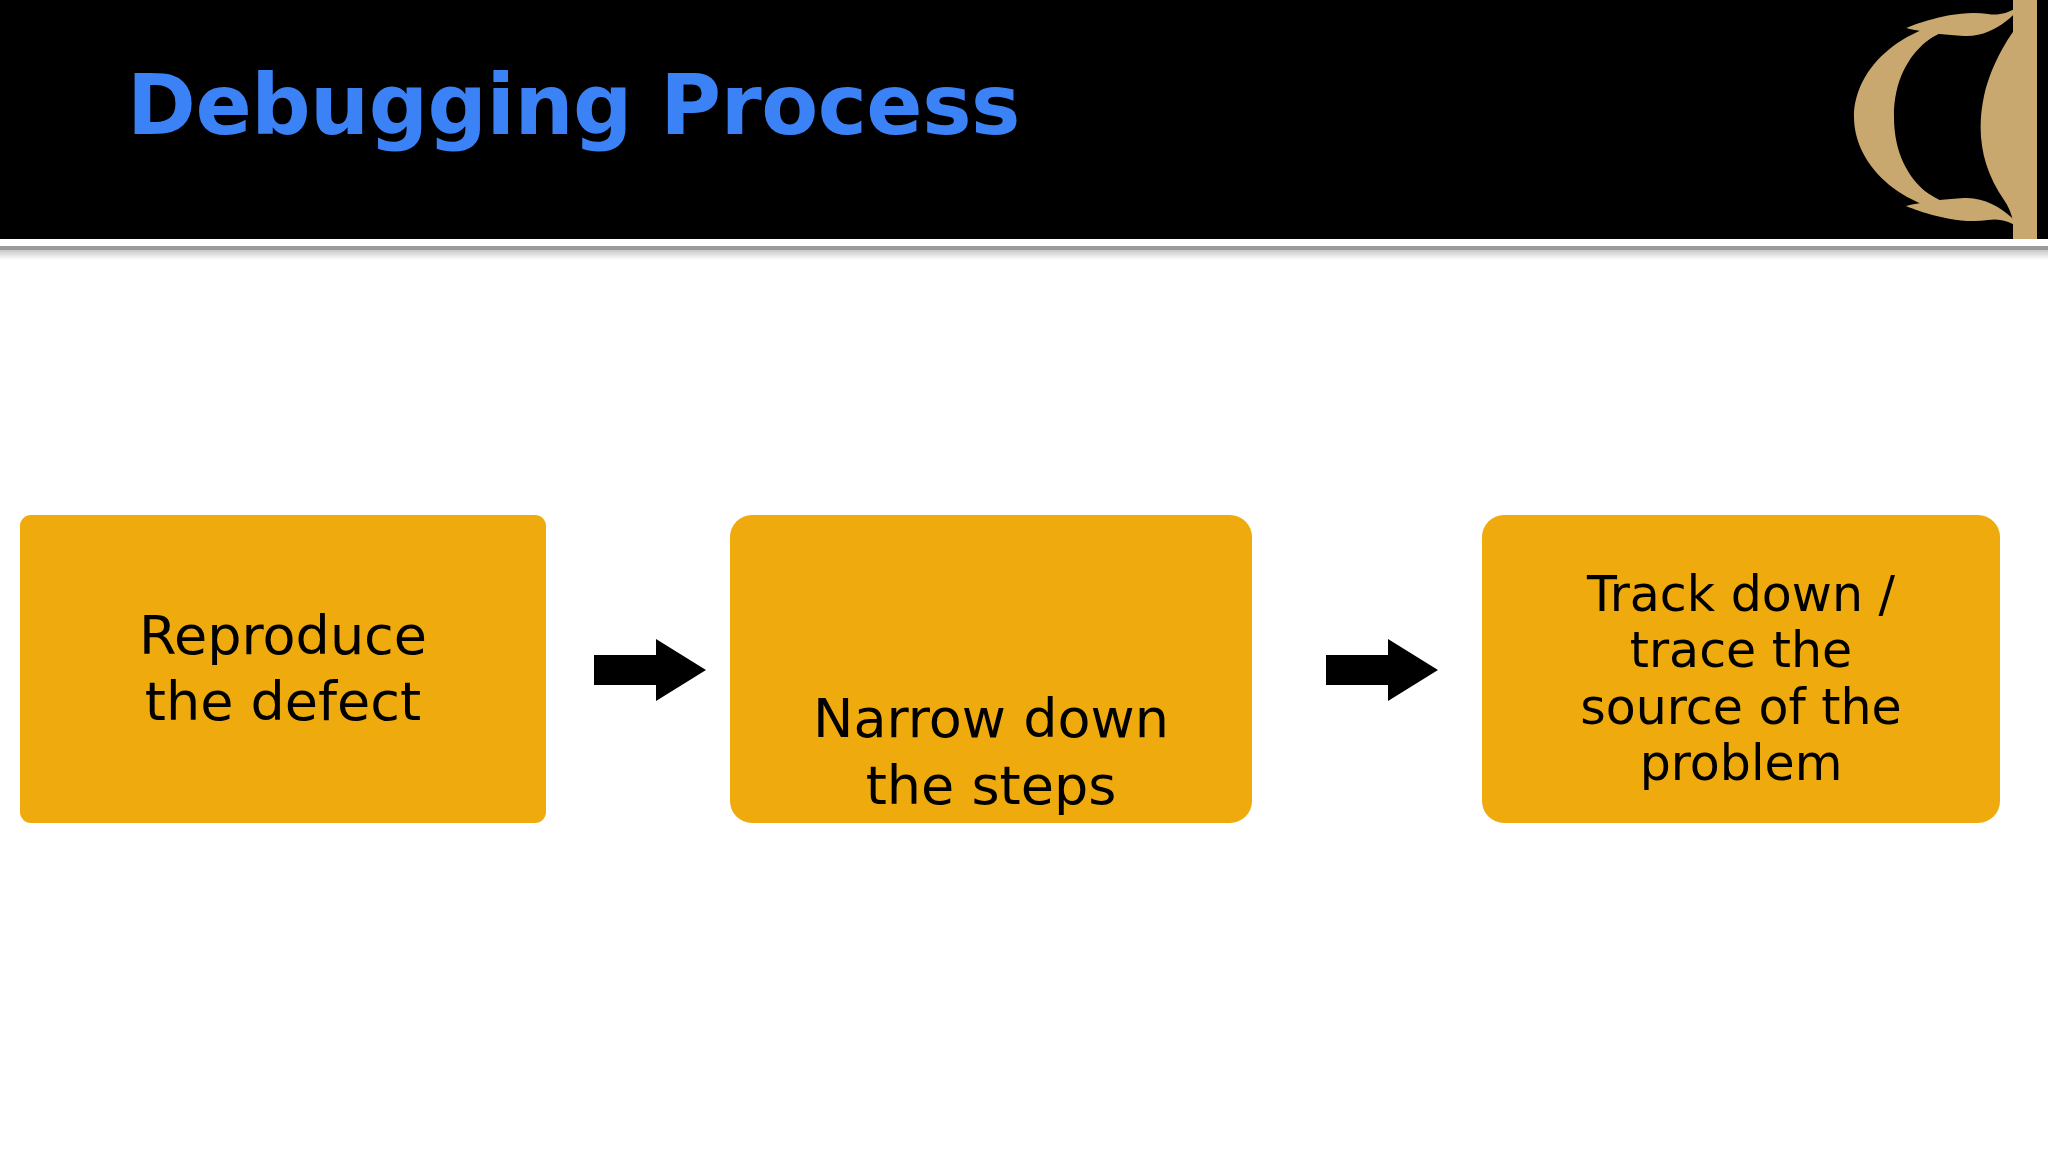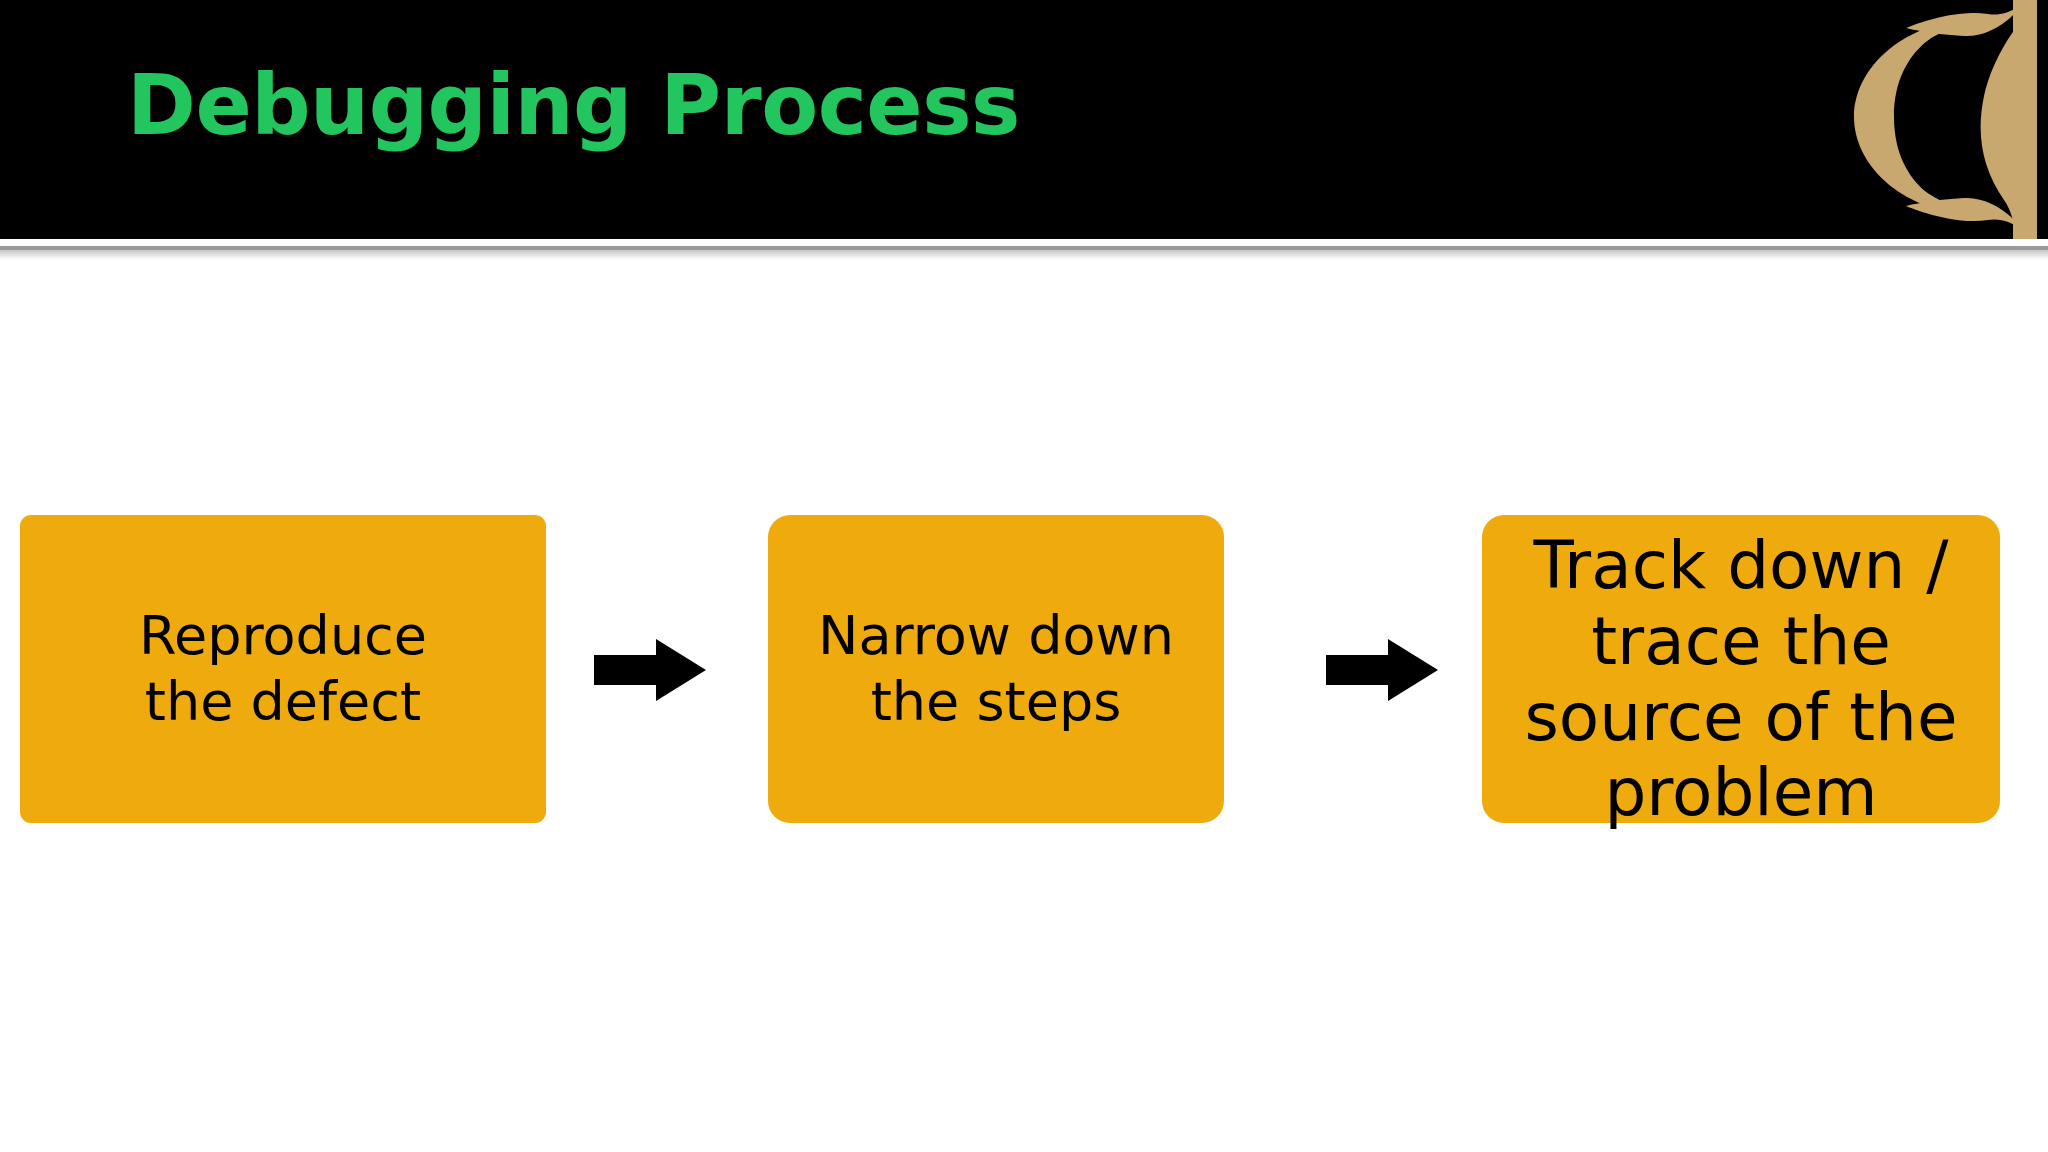--- a/index.html
+++ b/index.html
@@ -34,21 +34,21 @@
   .slide-title {
     position: absolute;
     left: 127px;
     top: 60px;
     margin: 0;
     font-family: "DejaVu Sans", "Liberation Sans", sans-serif;
     font-weight: bold;
     font-size: 83px;
     line-height: 1.12;
     letter-spacing: -0.5px;
-    color: #22c55e;
+    color: #3b82f6;
     white-space: nowrap;
   }
 
   
   .logo-wrap {
     position: absolute;
     right: -14px;
     top: -8px;
     width: 230px;
     height: 250px;
@@ -106,24 +106,24 @@
     text-align: center;
     color: #000000;
     font-family: "DejaVu Sans", "Liberation Sans", sans-serif;
     font-weight: normal;
     font-size: 54px;
     line-height: 1.23;
     white-space: pre-line;
   }
 
   #step-1 { left: 20px;   width: 526px; border-radius: 11px; }
-  #step-2 { left: 768px;  width: 456px; }
+  #step-2 { left: 730px;  width: 522px; align-items: flex-end; }
   #step-3 { left: 1482px; width: 518px; }
 
-  #step-3 .step-label { font-size: 66px; line-height: 1.15; margin-top: 21px; }
+  #step-3 .step-label { font-size: 49px; line-height: 1.15; margin-top: 21px; }
 
   .arrow {
     position: absolute;
     top: 124px;
     width: 112px;
     height: 62px;
   }
   .arrow svg { display: block; width: 100%; height: 100%; }
 
   #arrow-1 { left: 594px; }

